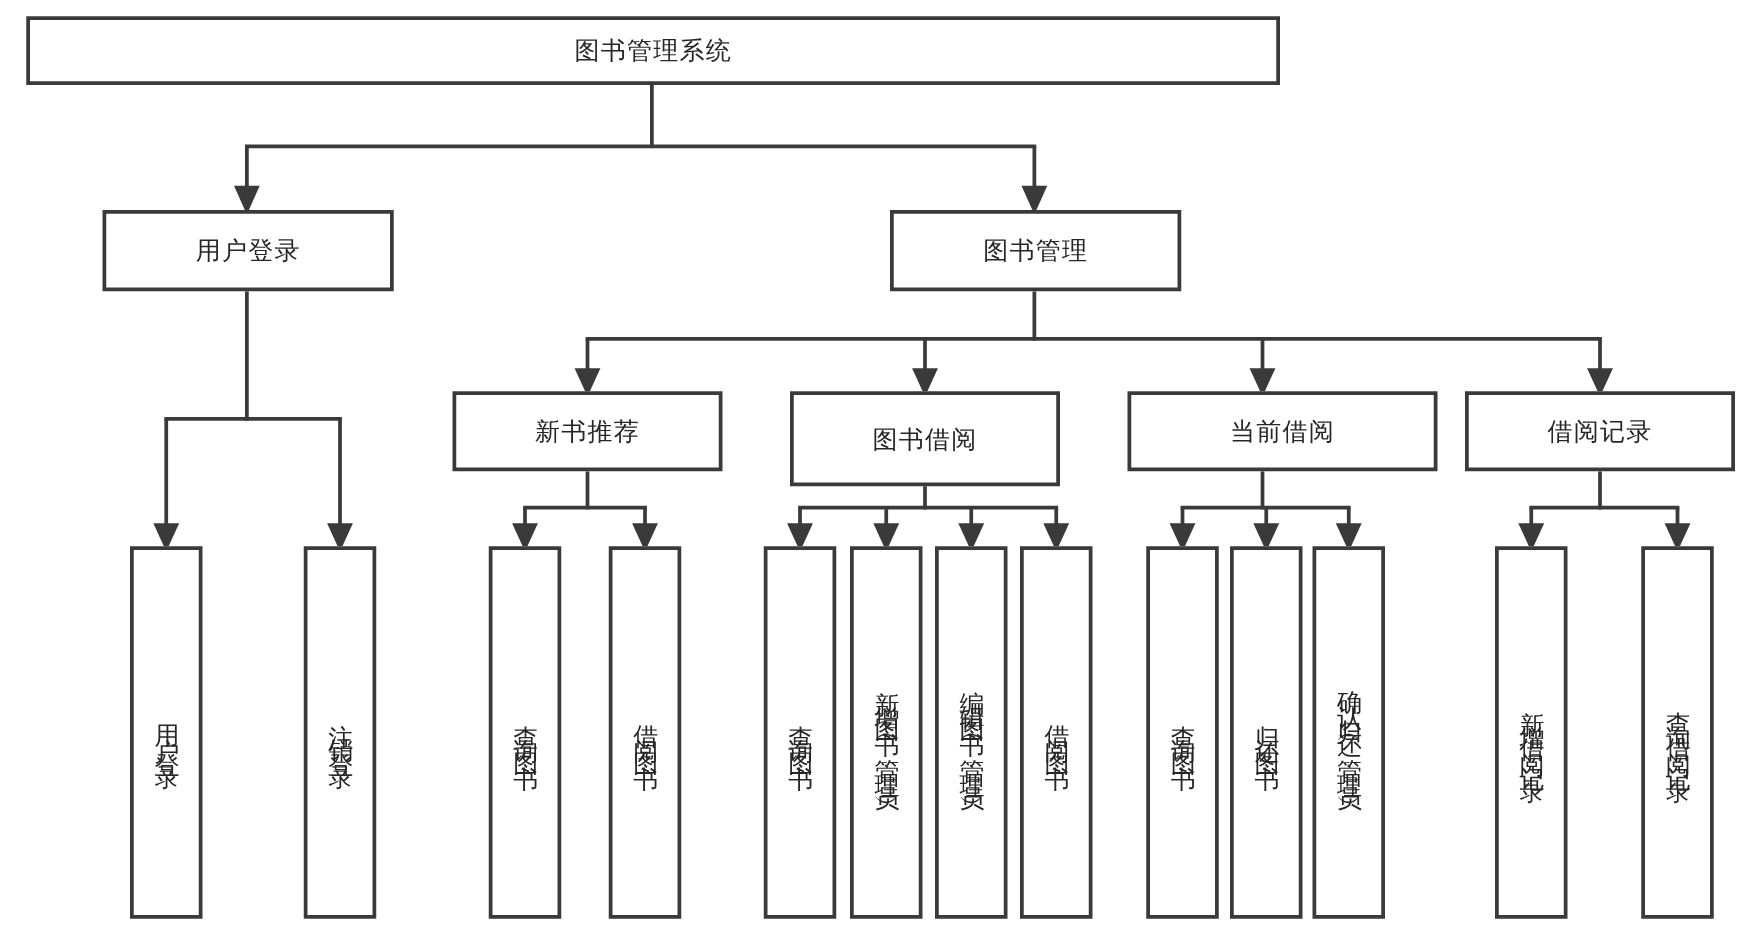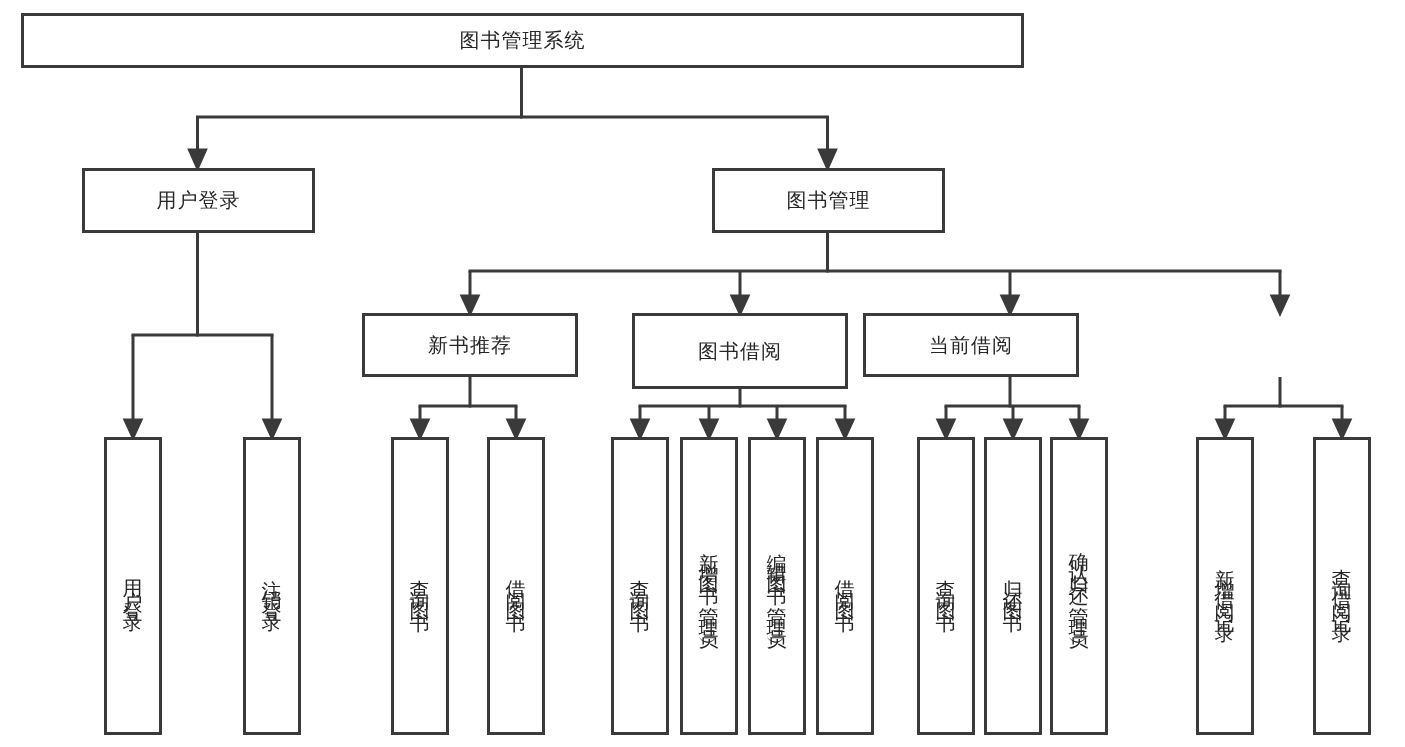--- a/index.html
+++ b/index.html
@@ -122,22 +122,25 @@
   <div class="node" style="left:712px;top:168px;width:233px;height:65px">
     <span class="lbl">图书管理</span>
   </div>
 
   <div class="node" style="left:362px;top:313px;width:216px;height:64px">
     <span class="lbl">新书推荐</span>
   </div>
   <div class="node" style="left:632px;top:313px;width:216px;height:76px">
     <span class="lbl">图书借阅</span>
   </div>
-  <div class="node" style="left:863px;top:313px;width:216px;height:64px">
+  <div class="node" style="left:902px;top:313px;width:248px;height:64px">
     <span class="lbl">当前借阅</span>
+  </div>
+  <div class="node" style="left:1172px;top:313px;width:216px;height:64px">
+    <span class="lbl">借阅记录</span>
   </div>
 
   <div class="node leaf" style="left:104px;top:437px;width:58px;height:298px">
     <span class="lbl">用户登录</span>
   </div>
   <div class="node leaf" style="left:243px;top:437px;width:58px;height:298px">
     <span class="lbl">注销登录</span>
   </div>
 
   <div class="node leaf" style="left:391px;top:437px;width:58px;height:298px">

